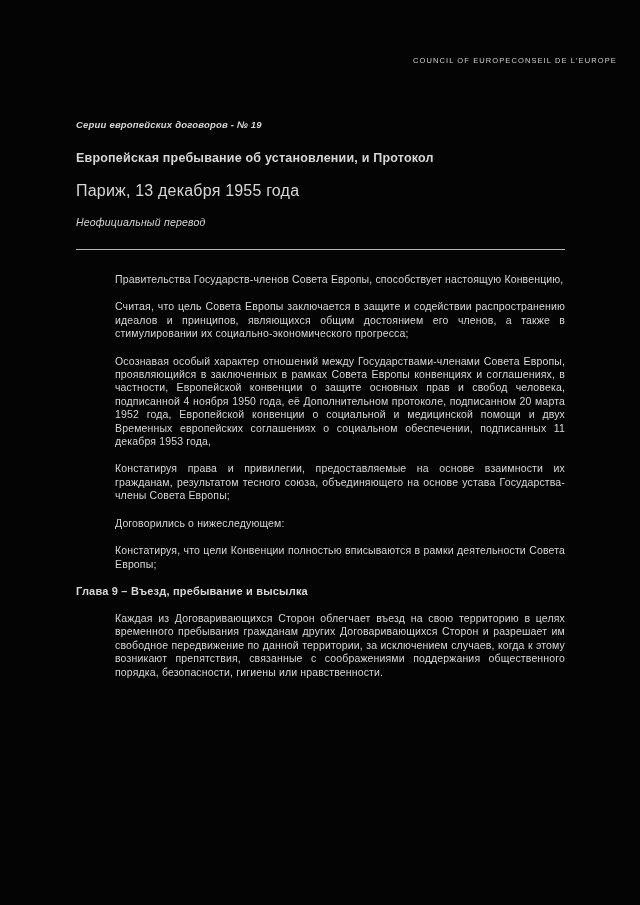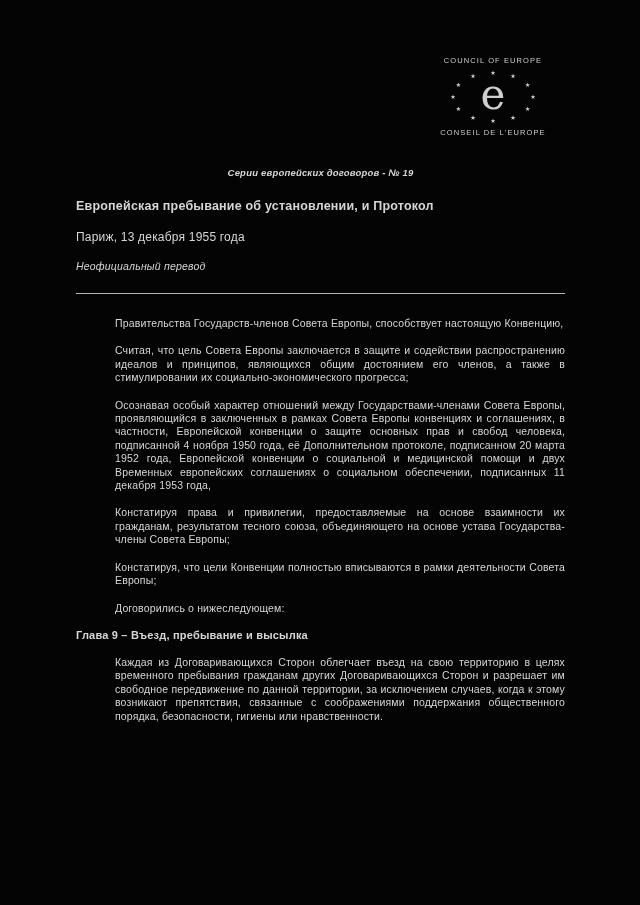--- a/index.html
+++ b/index.html
@@ -15,49 +15,48 @@
     overflow: hidden;
   }
   .content { padding: 56px 75px 0 76px; }
 
   
   .logo-block {
     width: 160px;
     margin-left: auto;
     margin-right: -8px;
     display: flex;
-    flex-direction: column;
-    align-items: center;
+    flex-direction: row;
   }
   .logo-caption {
     font-size: 7.5px;
     letter-spacing: 1.1px;
     color: #cfcfcf;
     white-space: nowrap;
   }
   .logo-emblem { margin: 3px 0 2px 0; display: block; }
 
   
   .series-line {
-    margin-top: 30px;
-    text-align: center;
+    margin-top: 0;
+    text-align: left;
     font-size: 9.5px;
     font-weight: bold;
     font-style: italic;
     letter-spacing: 0.2px;
   }
   .doc-title {
     margin-top: 21px;
     font-size: 12.5px;
     font-weight: bold;
     letter-spacing: 0.2px;
   }
   .place-date {
     margin-top: 17px;
-    font-size: 12px;
+    font-size: 16px;
     letter-spacing: 0.2px;
   }
   .translation-note {
     margin-top: 16px;
     font-size: 10.5px;
     font-style: italic;
     letter-spacing: 0.2px;
   }
   .rule {
     margin-top: 21px;
@@ -130,22 +129,22 @@
 
     <div class="translation-note">Неофициальный перевод</div>
 
     <hr class="rule">
 
     <div class="preamble">
       <p class="body-text">Правительства Государств-членов Совета Европы, способствует настоящую Конвенцию,</p>
       <p class="body-text">Считая, что цель Совета Европы заключается в защите и содействии распространению идеалов и принципов, являющихся общим достоянием его членов, а также в стимулировании их социально-экономического прогресса;</p>
       <p class="body-text">Осознавая особый характер отношений между Государствами-членами Совета Европы, проявляющийся в заключенных в рамках Совета Европы конвенциях и соглашениях, в частности, Европейской конвенции о защите основных прав и свобод человека, подписанной 4 ноября 1950 года, её Дополнительном протоколе, подписанном 20 марта 1952 года, Европейской конвенции о социальной и медицинской помощи и двух Временных европейских соглашениях о социальном обеспечении, подписанных 11 декабря 1953 года,</p>
       <p class="body-text">Констатируя права и привилегии, предоставляемые на основе взаимности их гражданам, результатом тесного союза, объединяющего на основе устава Государства-члены Совета Европы;</p>
+      <p class="body-text">Договорились о нижеследующем:</p>
       <p class="body-text">Констатируя, что цели Конвенции полностью вписываются в рамки деятельности Совета Европы;</p>
-      <p class="body-text">Договорились о нижеследующем:</p>
     </div>
 
     <h2 class="chapter-heading">Глава 9 – Въезд, пребывание и высылка</h2>
 
 
     <p class="body-text article-text">Каждая из Договаривающихся Сторон облегчает въезд на свою территорию в целях временного пребывания гражданам других Договаривающихся Сторон и разрешает им свободное передвижение по данной территории, за исключением случаев, когда к этому возникают препятствия, связанные с соображениями поддержания общественного порядка, безопасности, гигиены или нравственности.</p>
 
   </div>
 </div>
 

